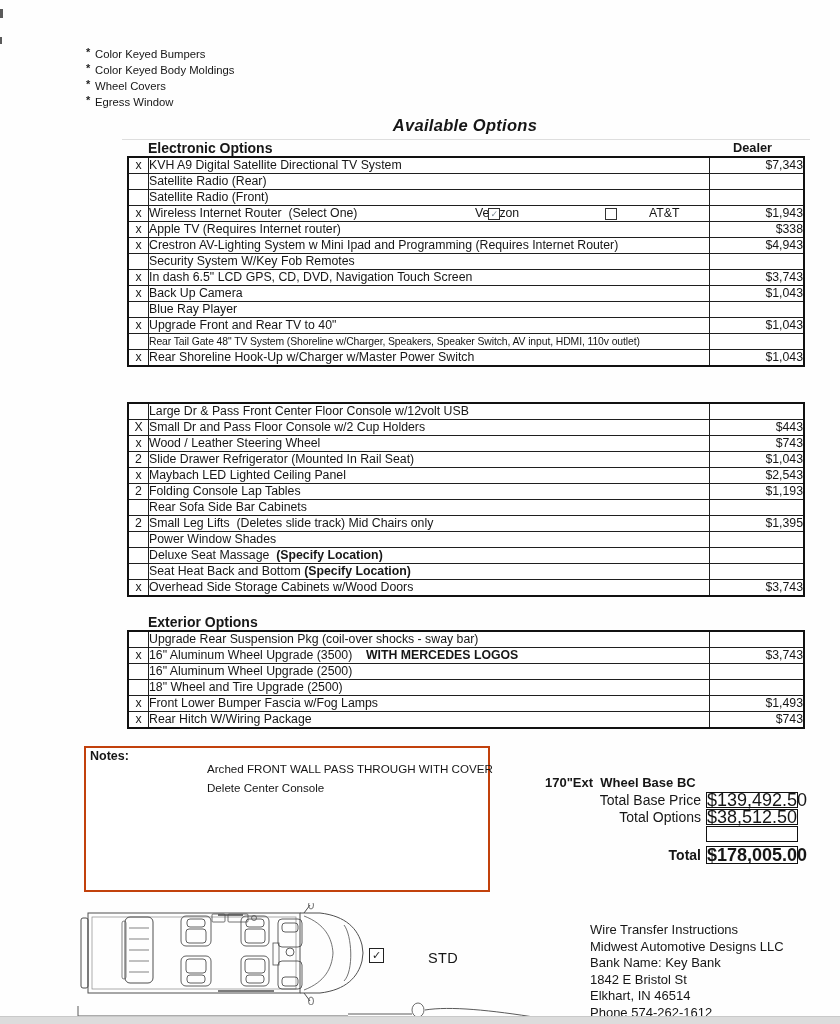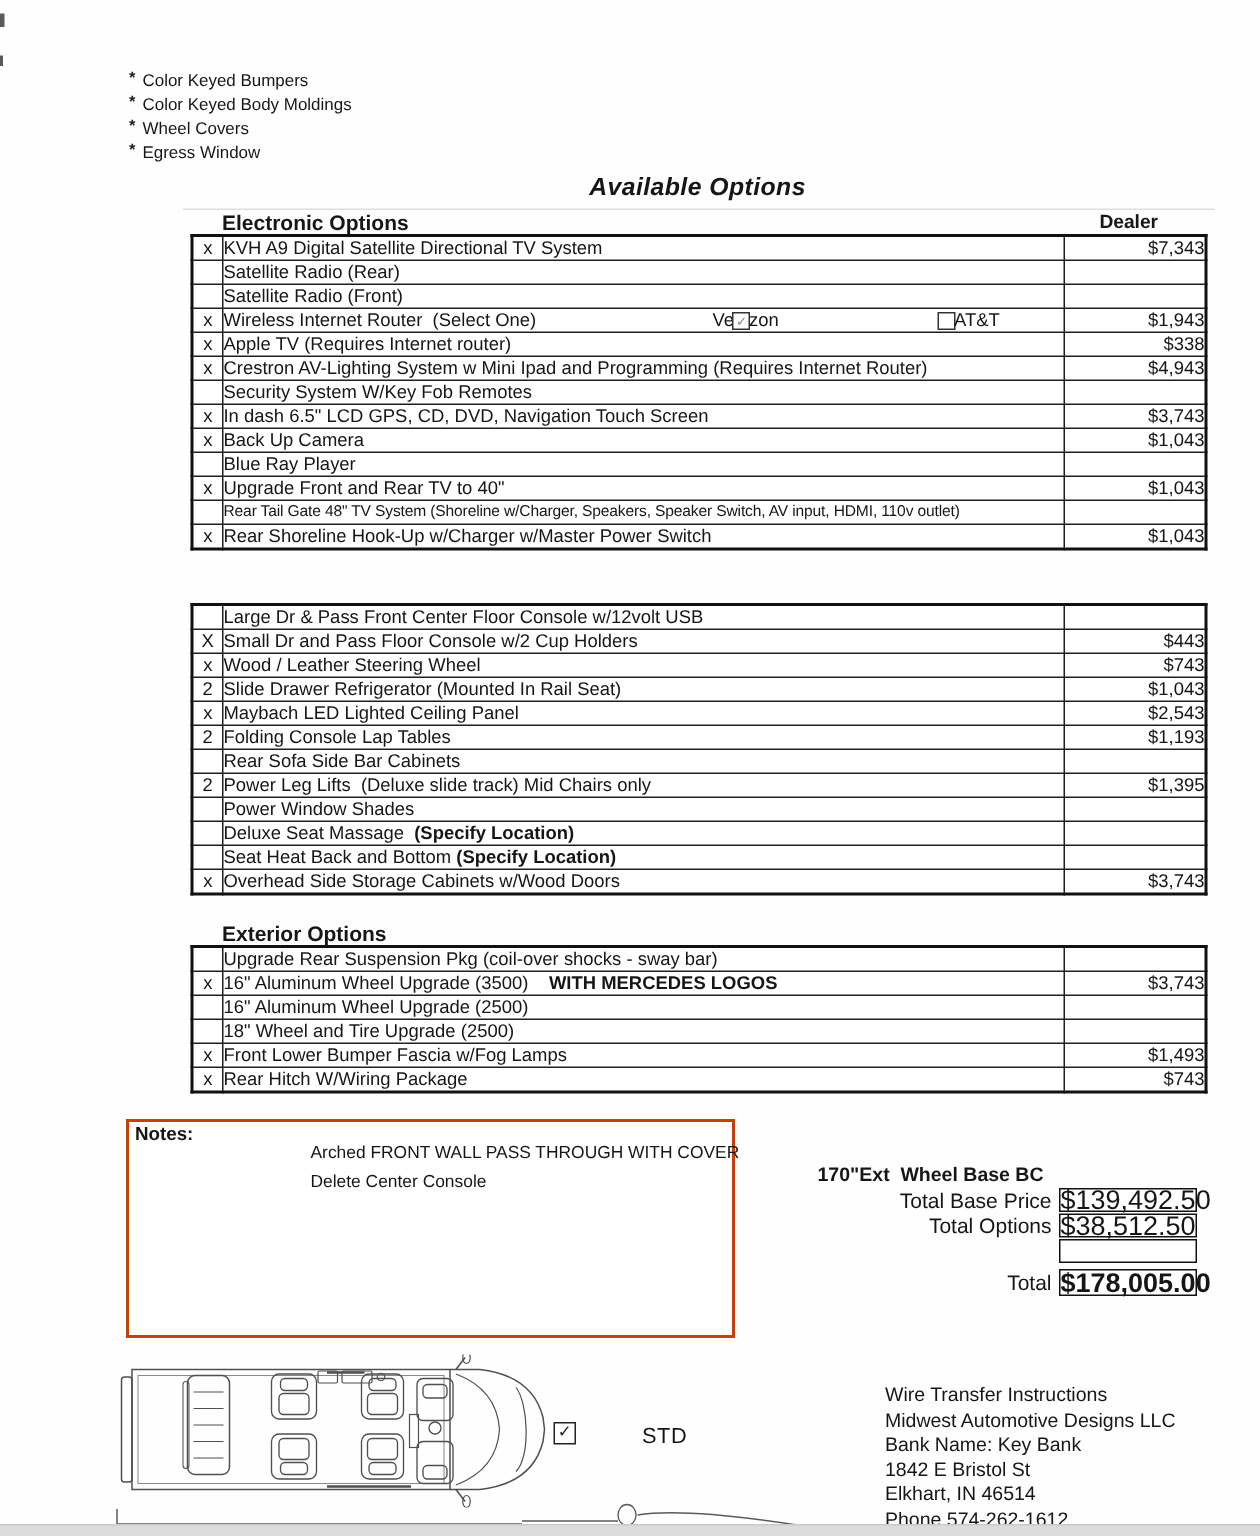--- a/index.html
+++ b/index.html
@@ -39,21 +39,21 @@
   .notes-box{left:84px;top:746px;width:402px;height:142px;border:2px solid #c2410c;background:#fff;}
   .notes-label{position:absolute;left:4px;top:1px;font-weight:bold;font-size:12.5px;}
   .note-line{position:absolute;left:121px;font-size:11.6px;white-space:pre;}
   
   .wheelbase{left:545px;top:775px;font-weight:bold;font-size:13px;white-space:pre;}
   .sum{left:530px;top:791px;width:270px;}
   .sum-row{display:flex;align-items:center;height:17px;}
   .sum-label{width:171px;text-align:right;padding-right:5px;font-size:14px;white-space:pre;}
   .sum-box{width:90px;border:1.5px solid #111;height:14px;line-height:14px;text-align:center;font-size:18px;background:#fff;}
   .sum-total{margin-top:3px;height:19px;}
-  .sum-total .sum-label{font-weight:normal;}
+  .sum-total .sum-label{font-weight:bold;}
   .sum-total .sum-box{font-weight:bold;height:16px;line-height:16px;}
   
   .std-cb{left:369px;top:948px;width:13px;height:13px;border:1.3px solid #222;font-size:11px;line-height:13px;text-align:center;color:#222;background:#fff;}
   .std-label{left:428px;top:950px;font-weight:normal;font-size:14.5px;letter-spacing:.4px;}
   
   .wire{left:590px;top:922px;font-size:13px;}
   .wire div{height:16.5px;line-height:16.5px;white-space:pre;}
   svg{display:block;}
 </style>
 </head>
@@ -89,21 +89,21 @@
         <td class="desc"><span class="d">Satellite Radio (Rear)</span></td>
         <td class="price"></td>
       </tr>
       <tr>
         <td class="mark"></td>
         <td class="desc"><span class="d">Satellite Radio (Front)</span></td>
         <td class="price"></td>
       </tr>
       <tr>
         <td class="mark">x</td>
-        <td class="desc"><span class="d">Wireless Internet Router  (Select One)</span><span class="choice" style="left: 326px;"><span>Ve</span><span class="cb">✓</span><span>zon</span></span><span class="choice" style="left: 477px;"><span class="cb"></span><span>AT&amp;T</span></span></td>
+        <td class="desc"><span class="d">Wireless Internet Router  (Select One)</span><span class="choice" style="left: 326px;"><span>Ve</span><span class="cb">✓</span><span>zon</span></span><span class="choice" style="left: 457px; gap: 33px;"><span class="cb"></span><span>AT&amp;T</span></span></td>
         <td class="price">$1,943</td>
       </tr>
       <tr>
         <td class="mark">x</td>
         <td class="desc"><span class="d">Apple TV (Requires Internet router)</span></td>
         <td class="price">$338</td>
       </tr>
       <tr>
         <td class="mark">x</td>
         <td class="desc"><span class="d">Crestron AV-Lighting System w Mini Ipad and Programming (Requires Internet Router)</span></td>
@@ -178,21 +178,21 @@
         <td class="desc"><span class="d">Folding Console Lap Tables</span></td>
         <td class="price">$1,193</td>
       </tr>
       <tr>
         <td class="mark"></td>
         <td class="desc"><span class="d">Rear Sofa Side Bar Cabinets</span></td>
         <td class="price"></td>
       </tr>
       <tr>
         <td class="mark">2</td>
-        <td class="desc"><span class="d">Power Leg Lifts  (Deluxe slide track) Mid Chairs only</span></td>
+        <td class="desc"><span class="d">Small Leg Lifts  (Deletes slide track) Mid Chairs only</span></td>
         <td class="price">$1,395</td>
       </tr>
       <tr>
         <td class="mark"></td>
         <td class="desc"><span class="d">Power Window Shades</span></td>
         <td class="price"></td>
       </tr>
       <tr>
         <td class="mark"></td>
         <td class="desc"><span class="d">Deluxe Seat Massage  </span><span class="b">(Specify Location)</span></td>

